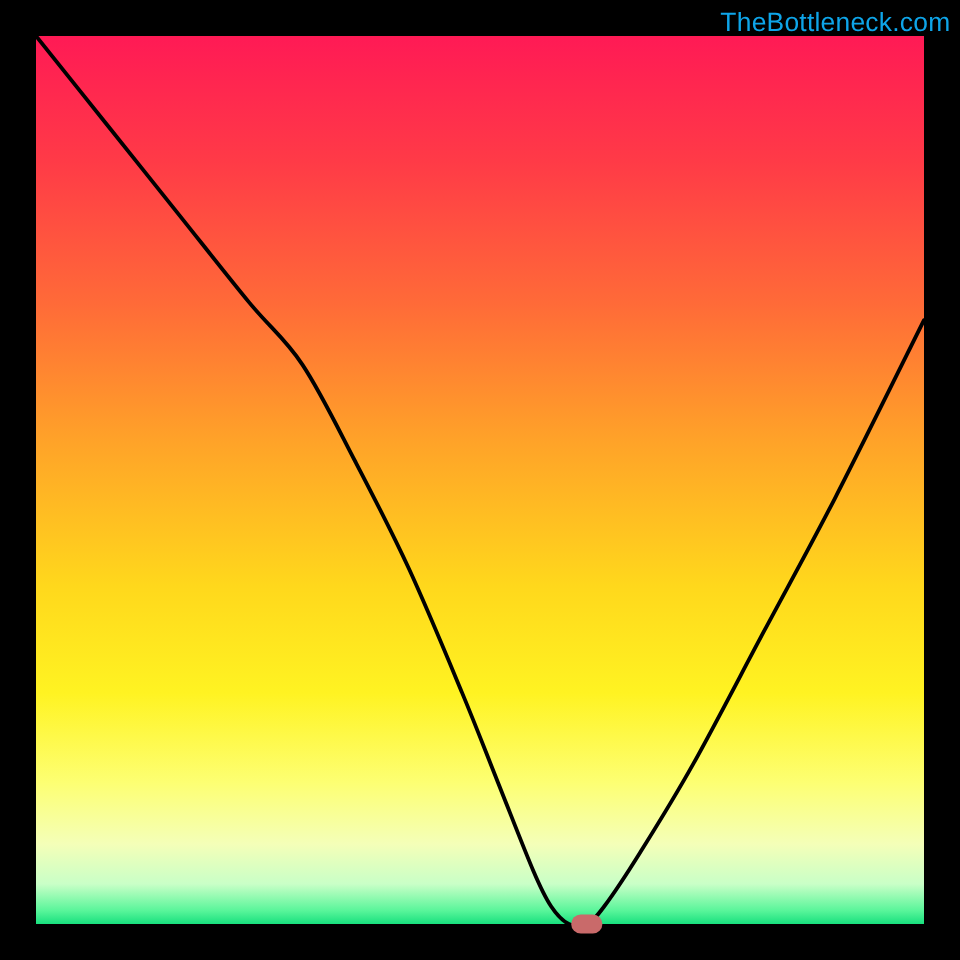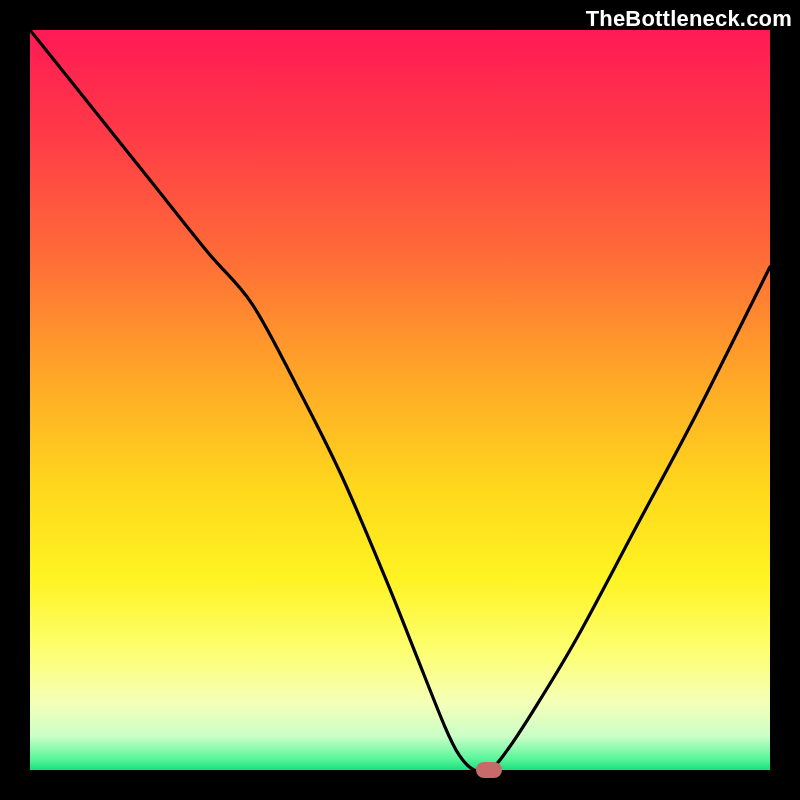--- a/index.html
+++ b/index.html
@@ -16,22 +16,22 @@
     top: 30px;
     width: 740px;
     height: 740px;
   }
   .watermark {
     position: absolute;
     top: 6px;
     right: 8px;
     font-family: Arial, Helvetica, sans-serif;
     font-size: 22px;
-    font-weight: 700;
-    color: #ffffff;
+    font-weight: 400;
+    color: #0ea5e9;
     letter-spacing: 0.2px;
   }
   .marker {
     position: absolute;
     width: 26px;
     height: 16px;
     border-radius: 8px;
     transform: translate(-50%, -50%);
   }
   svg.curve { position: absolute; left: 0; top: 0; }

